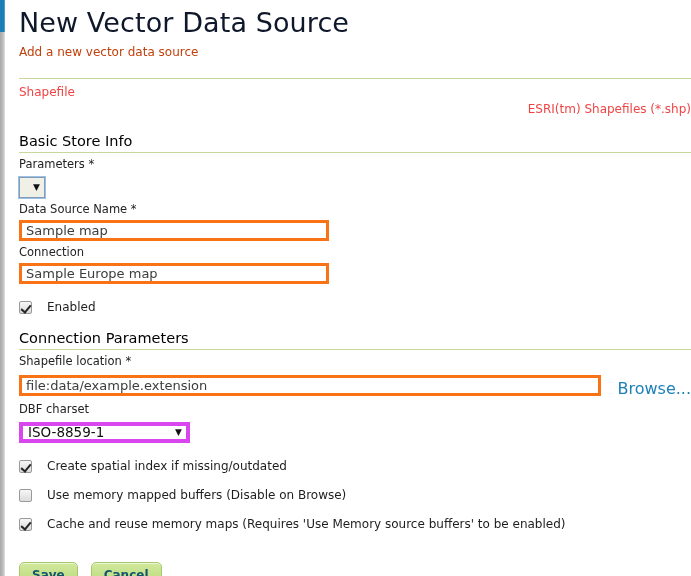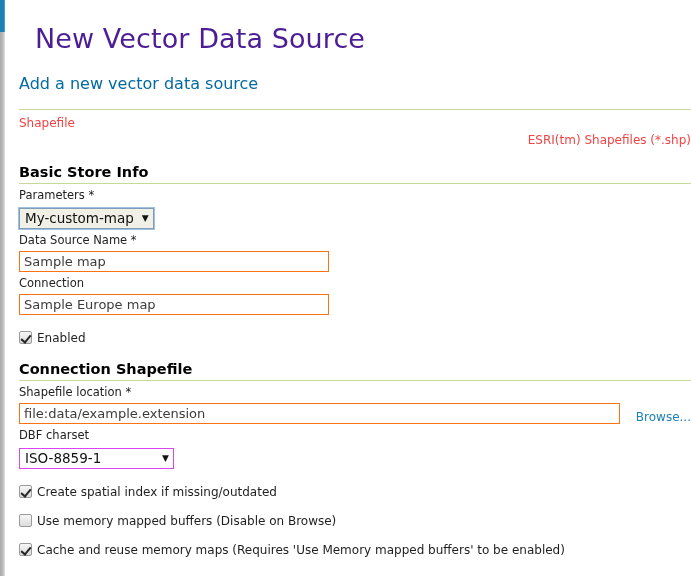--- a/index.html
+++ b/index.html
@@ -38,33 +38,33 @@
     height: 576px;
     background: #fff;
     box-sizing: border-box;
   }
 
   .inner {
     padding: 0 0 0 14px;
   }
 
   h1.page-title {
-    margin: 16px;
+    margin: 0;
     padding: 6px 16px 0 0;
     font-size: 27px;
     line-height: 34px;
     font-weight: normal;
-    color: #4c1d95;
+    color: #0f172a;
     letter-spacing: 0.1px;
   }
 
   .subtitle {
-    margin: 20px 0 0 0;
-    font-size: 16px;
-    color: #0369a1;
+    margin: 5px 0 0 0;
+    font-size: 12px;
+    color: #c2410c;
     line-height: 15px;
   }
 
   .rule {
     height: 0;
     border: none;
     border-top: 1px solid #c8d79a;
     margin: 0;
     width: 672px;
   }
@@ -73,21 +73,21 @@
   .stack-line {
     font-size: 12px;
     color: #ef4444;
     line-height: 17px;
     margin-top: 5px;
   }
   .stack-line.second { margin-top: 0; text-align: right; }
 
   h2.section-title {
     font-size: 14.5px;
-    font-weight: bold;
+    font-weight: normal;
     color: #000;
     margin: 14px 0 0 0;
     line-height: 18px;
   }
   .rule.sec-rule { margin-top: 2px; }
 
   .field-label {
     font-size: 11.5px;
     color: #222;
     line-height: 15px;
@@ -106,59 +106,59 @@
     line-height: 19px;
     background: #f1f0e7;
     border: 1px solid #7f9db9;
     outline: 1px solid #9fc0de;
     outline-offset: 0px;
   }
   .fauxselect .arrow { font-size: 9px; margin-left: 8px; color: #111; }
 
   .fauxselect.plain {
     background: #ffffff;
-    border: 1px solid #d946ef;
+    border: 4px solid #d946ef;
     outline: none;
-    width: 155px;
+    width: 171px;
     justify-content: space-between;
   }
 
   
   input.text {
     box-sizing: border-box;
     height: 21px;
     margin-top: 3px;
-    border: 1px solid #f97316;
+    border: 3px solid #f97316;
     background: #fff;
     font-family: "DejaVu Sans", "Liberation Sans", sans-serif;
     font-size: 13px;
     color: #3c3c3c;
     padding: 0 4px;
     display: block;
   }
   input.text.w-mid { width: 310px; }
   input.text.w-wide { width: 608px; }
 
   .row-inline {
     display: flex;
     align-items: center;
     gap: 16px;
   }
   a.browse-link {
-    font-size: 12px;
+    font-size: 16px;
     color: #1c7fb8;
     text-decoration: none;
     margin-top: 10px;
   }
 
   
   .cb-row {
     display: flex;
-    align-items: flex-start;
-    gap: 5px;
+    align-items: center;
+    gap: 15px;
     margin-top: 16px;
   }
   .cb-row.tight { margin-top: 14px; }
   .cb {
     width: 13px; height: 13px;
     box-sizing: border-box;
     border: 1px solid #9a9a9a;
     border-radius: 2px;
     background: linear-gradient(to bottom, #f6f6f6 0%, #dcdcdc 100%);
     position: relative;
@@ -214,36 +214,35 @@
     <hr class="rule top-rule">
 
     <div class="stack-line">Shapefile</div>
     <div class="stack-line second">ESRI(tm) Shapefiles (*.shp)</div>
 
     <h2 class="section-title">Basic Store Info</h2>
     <hr class="rule sec-rule">
 
     <div class="field-label">Parameters *</div>
     <div class="fauxselect">
-      <span>My-custom-map</span>
       <span class="arrow">▼</span>
     </div>
 
     <div class="field-label">Data Source Name *</div>
     <input class="text w-mid" type="text" value="Sample map" style="">
 
     <div class="field-label">Connection</div>
     <input class="text w-mid" type="text" value="Sample Europe map" style="">
 
     <div class="cb-row">
       <span class="cb checked"></span>
       <span class="cb-label">Enabled</span>
     </div>
 
-    <h2 class="section-title">Connection Shapefile</h2>
+    <h2 class="section-title">Connection Parameters</h2>
     <hr class="rule sec-rule">
 
     <div class="field-label">Shapefile location *</div>
     <div class="row-inline">
       <input class="text w-wide" type="text" value="file:data/example.extension" style="">
       <a class="browse-link" href="#">Browse...</a>
     </div>
 
     <div class="field-label">DBF charset</div>
     <div class="fauxselect plain">
@@ -256,21 +255,21 @@
       <span class="cb-label">Create spatial index if missing/outdated</span>
     </div>
 
     <div class="cb-row tight">
       <span class="cb"></span>
       <span class="cb-label">Use memory mapped buffers (Disable on Browse)</span>
     </div>
 
     <div class="cb-row tight">
       <span class="cb checked"></span>
-      <span class="cb-label">Cache and reuse memory maps (Requires 'Use Memory mapped buffers' to be enabled)</span>
+      <span class="cb-label">Cache and reuse memory maps (Requires 'Use Memory source buffers' to be enabled)</span>
     </div>
 
     <div class="btn-row">
       <button class="btn" type="button">Save</button>
       <button class="btn" type="button">Cancel</button>
     </div>
 
   </div>
 </div>
 

